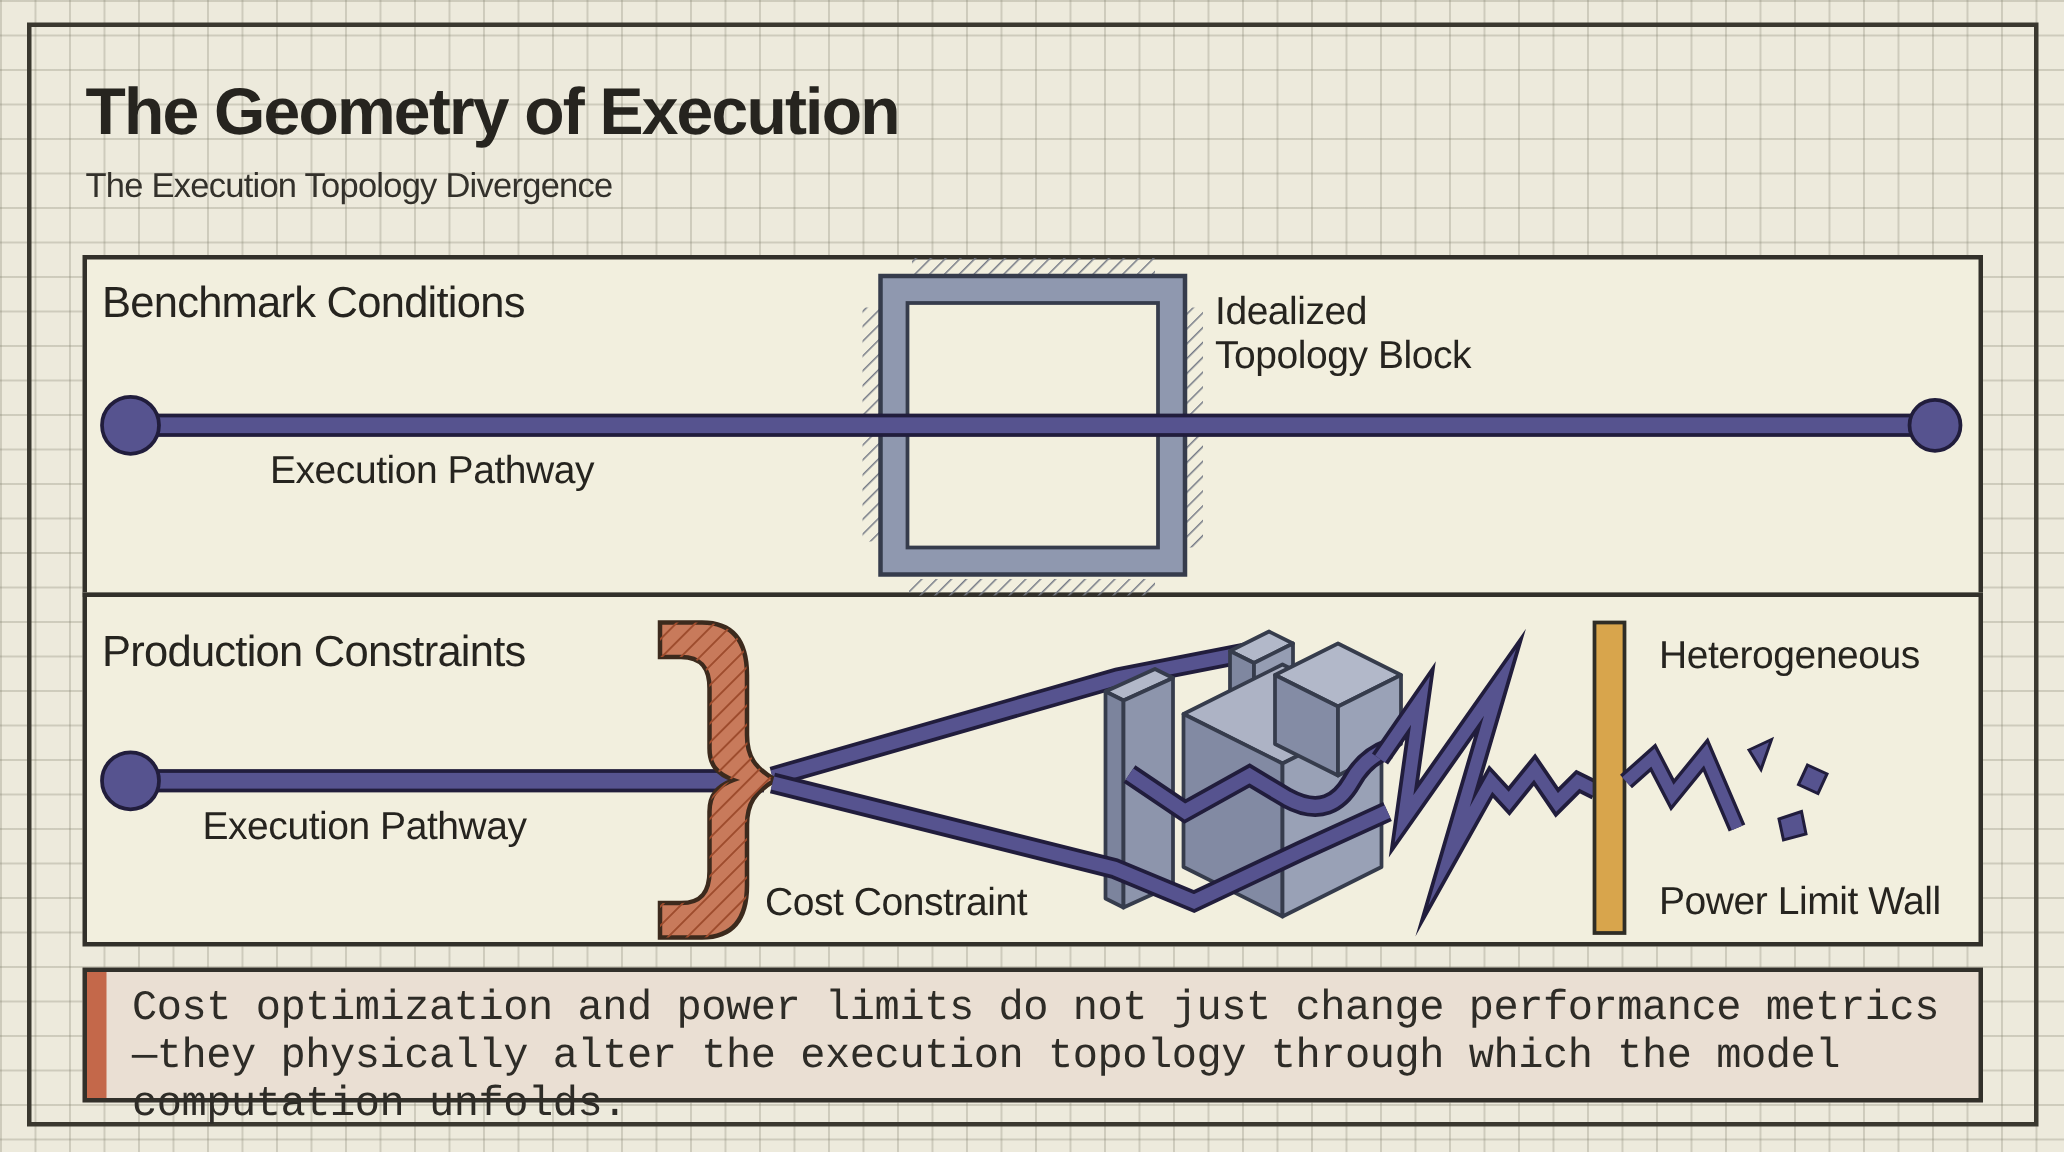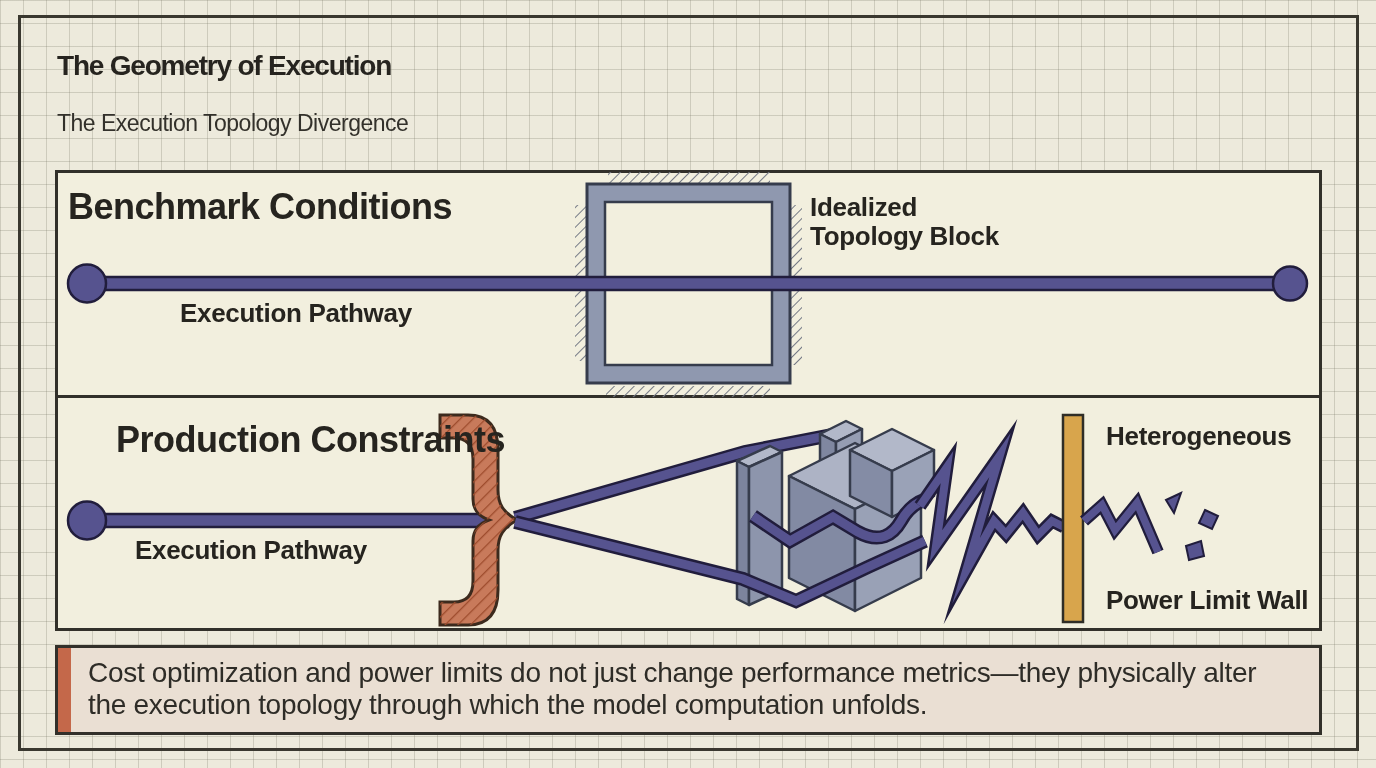--- a/index.html
+++ b/index.html
@@ -14,21 +14,21 @@
     background-size:23px 23px;
     font-family:"Liberation Sans","DejaVu Sans",sans-serif;
     color:#26241f;
   }
   .frame{
     position:absolute;left:18px;top:15px;width:1335px;height:730px;
     border:3px solid #3a382f;
   }
   .title{
     position:absolute;left:57px;top:50px;
-    font-size:28px;font-weight:700;letter-spacing:-1.2px;color:#26241f;
+    font-size:44px;font-weight:700;letter-spacing:-1.2px;color:#26241f;
     white-space:nowrap;
   }
   .subtitle{
     position:absolute;left:57px;top:110px;
     font-size:23px;font-weight:400;letter-spacing:-0.5px;color:#33312b;
     white-space:nowrap;
   }
   .panel{
     position:absolute;left:55px;width:1261px;
     background:#f2efde;border:3px solid #32302a;
@@ -38,28 +38,28 @@
   .callout{
     position:absolute;left:55px;top:645px;width:1261px;height:84px;
     background:#eadfd3;border:3px solid #32302a;
   }
   .callout-bar{
     position:absolute;left:0;top:0;width:13px;height:100%;
     background:#c4684a;
   }
   .callout-text{
     position:absolute;left:30px;top:9px;width:1205px;
-    font-size:28px;line-height:1.14;letter-spacing:-0.3px;color:#2e2c27;
+    font-size:28px;line-height:1.14;letter-spacing:-0.3px;color:#2e2c27;font-family:Liberation Mono, monospace;
   }
   .h-panel{
-    position:absolute;font-size:36px;font-weight:700;letter-spacing:-0.5px;
+    position:absolute;font-size:29px;font-weight:400;letter-spacing:-0.5px;
     color:#26241f;white-space:nowrap;
   }
   .lbl{
-    position:absolute;font-size:26px;font-weight:700;letter-spacing:-0.3px;
+    position:absolute;font-size:26px;font-weight:400;letter-spacing:-0.3px;
     color:#26241f;white-space:nowrap;line-height:29px;
   }
   .diagram-svg{position:absolute;left:0;top:0;pointer-events:none;}
 </style>
 </head>
 <body>
 
 <div class="page">
 
   <div class="frame"></div>
@@ -169,20 +169,21 @@
     </g>
   </svg>
 
   <div class="h-panel" style="left:68px;top:186px;">Benchmark Conditions</div>
   <div class="lbl" style="left:180px;top:299px;">Execution Pathway</div>
   <div class="lbl" style="left:810px;top:193px;">
     <div>Idealized</div>
     <div>Topology Block</div>
   </div>
 
-  <div class="h-panel" style="left:68px;top:419px;margin-left:48px;">Production Constraints</div>
+  <div class="h-panel" style="left:68px;top:419px;">Production Constraints</div>
   <div class="lbl" style="left:135px;top:536px;">Execution Pathway</div>
+  <div class="lbl" style="left:510px;top:587px;">Cost Constraint</div>
   <div class="lbl" style="left:1106px;top:422px;">
     <div>Heterogeneous</div>
   </div>
   <div class="lbl" style="left:1106px;top:586px;text-align:right;">Power Limit Wall</div>
 
 </div>
 
 </body></html>

